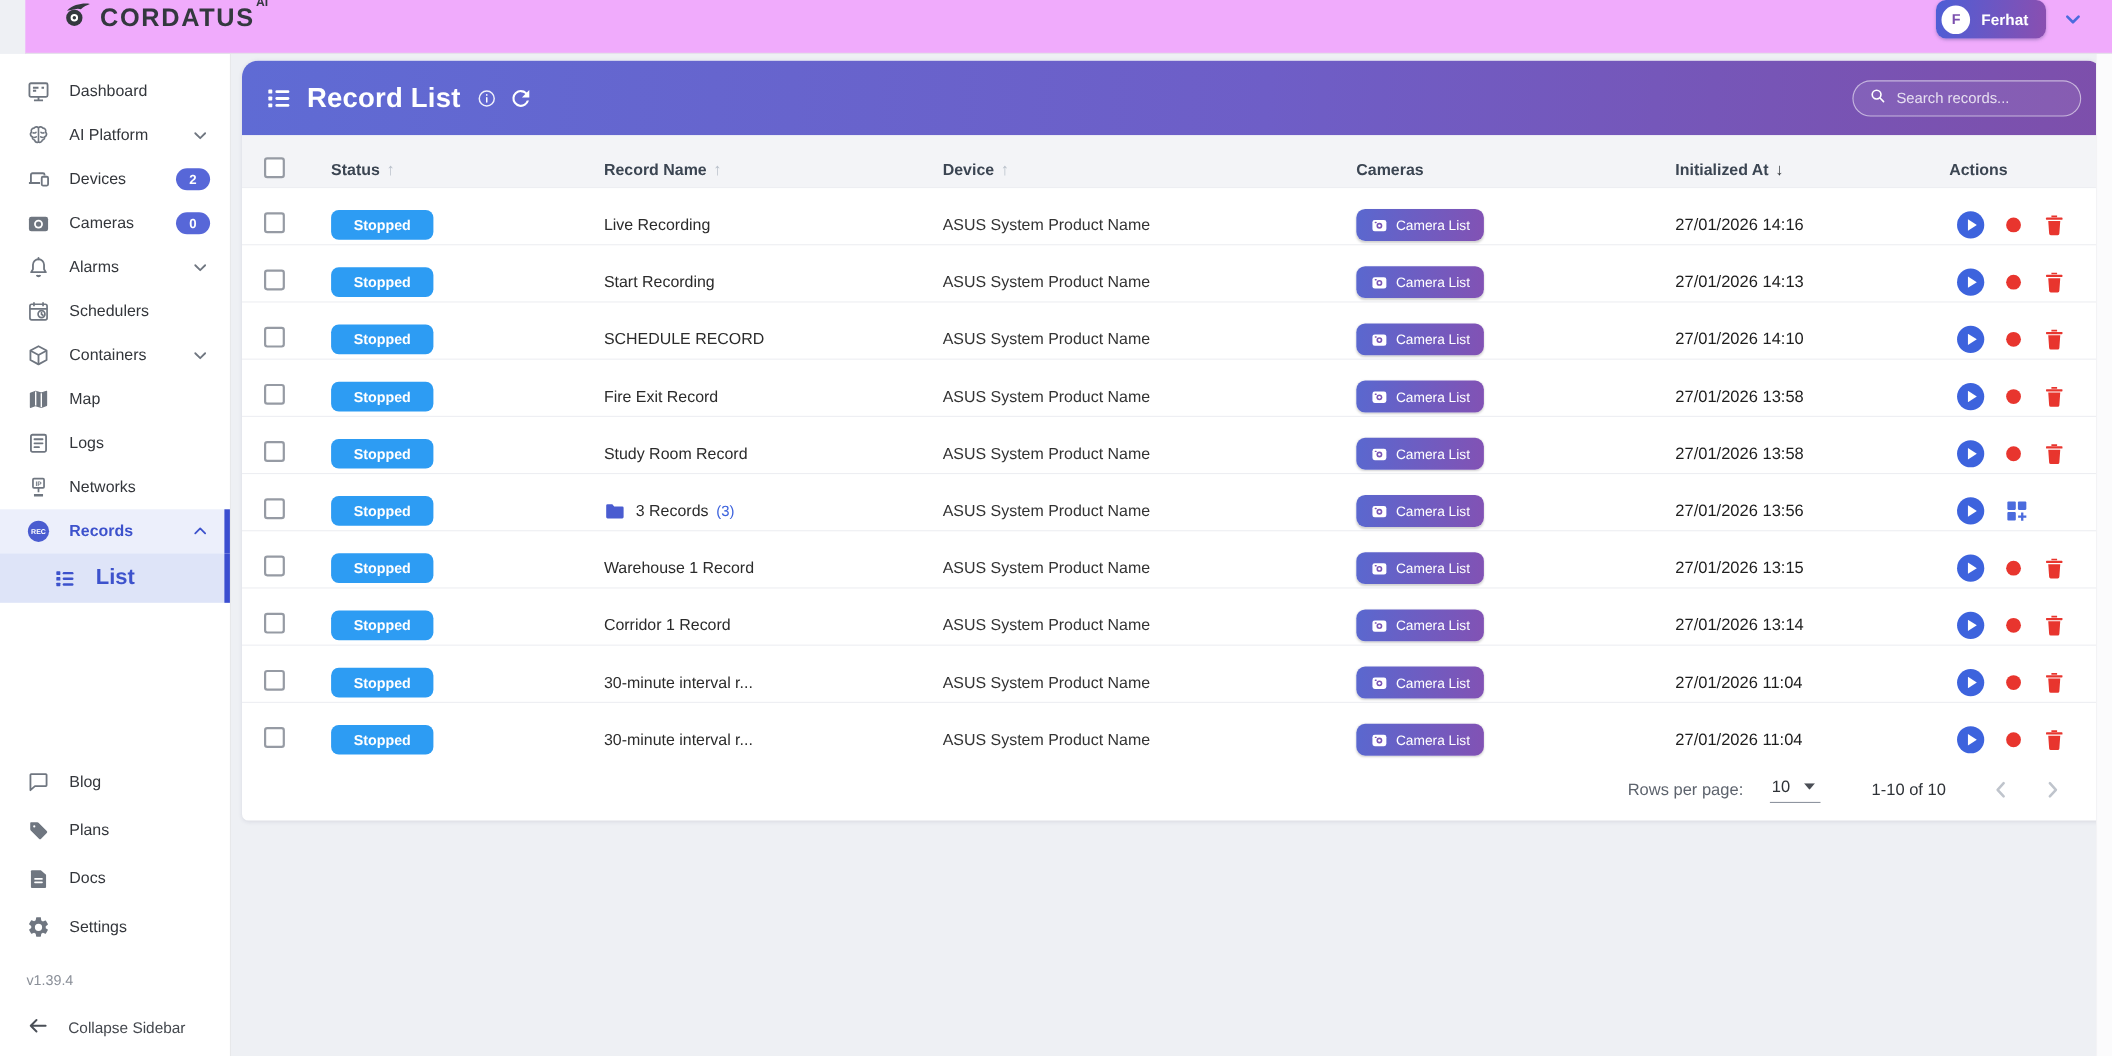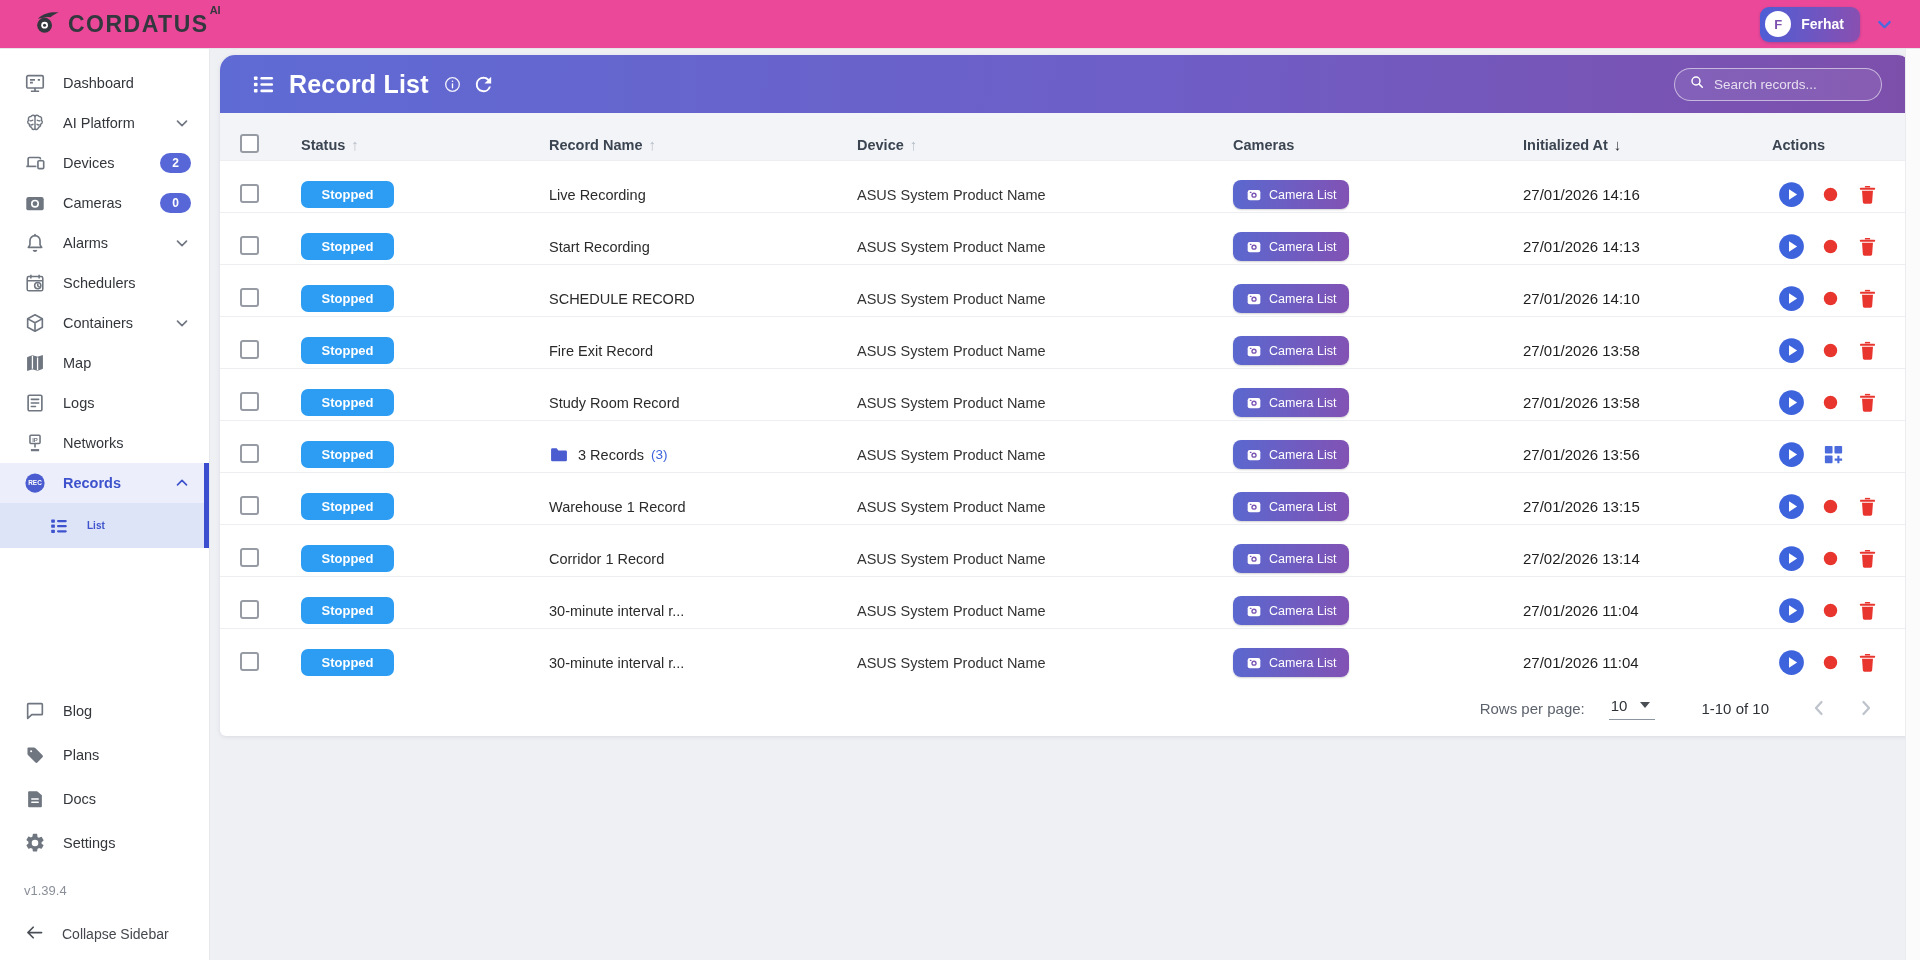--- a/index.html
+++ b/index.html
@@ -1,20 +1,20 @@
 <!DOCTYPE html>
 <html><head>
 <meta charset="utf-8">
 <style>
   * { margin:0; padding:0; box-sizing:border-box; }
   html,body { width:1920px; height:960px; overflow:hidden; background:#eef0f4;
     font-family:"Liberation Sans", sans-serif; }
   
-  .topbar { height:49px; background:#ec4899; border-bottom:1px solid #e4e6e9;
-    display:flex; align-items:center; padding:0 26px 0 34px; position:relative; z-index:5; }
+  .topbar { height:49px; background:#f0abfc; border-bottom:1px solid #e4e6e9;
+    display:flex; align-items:flex-start; padding:0 26px 0 34px; position:relative; z-index:5;margin-left:23px; }
   .brand { display:flex; align-items:center; gap:7px; }
   .brand-name { font-size:23px; font-weight:700; letter-spacing:1.5px; color:#33383e; }
   .brand-sup { font-size:11px; font-weight:700; color:#33383e; vertical-align:top;
     position:relative; top:-7px; left:1px; letter-spacing:0; }
   .user-area { margin-left:auto; display:flex; align-items:center; }
   .user-chip { display:flex; align-items:center; gap:10px; height:35px; border-radius:9px;
     background:linear-gradient(95deg,#4d5ed6,#8a4fb0); padding:0 16px 0 5px; border:none;
     cursor:pointer; box-shadow:0 1px 3px rgba(60,60,120,.35); }
   .avatar { width:26px; height:26px; border-radius:50%; background:#fff; color:#7b4fae;
     font-weight:700; font-size:13px; display:flex; align-items:center; justify-content:center; }
@@ -35,35 +35,35 @@
   .side-item.active { background:#eceffb; color:#3d52cc; }
   .side-item.active .side-label { color:#3d52cc; font-weight:700; }
   .side-item.active .chev { color:#3d52cc; }
   .side-item.active::after, .side-sub.active::after { content:''; position:absolute;
     right:0; top:0; bottom:0; width:5px; background:#3b4ed0; }
   .side-badge { margin-left:auto; min-width:31px; height:20px; border-radius:10px;
     background:#5767d8; color:#fff; font-size:12px; font-weight:700;
     display:flex; align-items:center; justify-content:center; padding:0 8px; }
   .side-sub { position:relative; display:flex; align-items:center; height:45px;
     padding-left:48px; cursor:pointer; color:#6f7680; }
-  .side-sub .side-label { margin-left:17px; font-size:10px; color:#33363b; }
+  .side-sub .side-label { margin-left:17px; font-size:20px; color:#33363b; }
   .side-sub .icon svg { width:22px; height:22px; display:block; }
   .side-sub.active { background:#dee4f8; color:#3d52cc; }
   .side-sub.active .side-label { color:#3d52cc; font-weight:700; }
   .side-spacer { flex:1; }
   .side-version { padding:18px 0 0 24px; font-size:13px; color:#8a8f98; }
   .side-collapse { margin:24px 0 14px 0; display:flex; align-items:center; gap:17px;
     padding-left:24px; font-size:14px; color:#44484e; cursor:pointer; }
   .side-collapse svg { width:21px; height:21px; }
   
   .main { flex:1; background:#eef0f4; padding:6px 8px 0 10px; min-width:0; }
   .card { background:#fff; border-radius:15px 15px 6px 6px; overflow:hidden;
     box-shadow:0 1px 4px rgba(40,40,80,.10); }
-  .card-head { height:58px; background:linear-gradient(93deg,#5f6bd4 0%,#6e5ec7 55%,#7d4fab 100%);
-    display:flex; align-items:center; padding:0 30px; }
+  .card-head { height:68px; background:linear-gradient(93deg,#5f6bd4 0%,#6e5ec7 55%,#7d4fab 100%);
+    display:flex; align-items:center; padding:0 20px; }
   .card-head .hicon svg { display:block; }
   .list-glyph svg { width:27px; height:27px; }
   .page-title { color:#fff; font-size:25px; font-weight:700; margin:0 4px 0 12px; letter-spacing:.2px; }
   .info-btn, .refresh-btn { background:none; border:none; cursor:pointer; line-height:0;
     margin-left:10px; }
   .info-btn svg { width:19px; height:19px; }
   .refresh-btn svg { width:23px; height:23px; }
   .search-wrap { margin-left:auto; display:flex; align-items:center; gap:9px;
     width:208px; height:33px; border:1.5px solid rgba(255,255,255,.55); border-radius:17px;
     background:rgba(255,255,255,.08); padding:0 14px; }
@@ -635,21 +635,21 @@
                 <span class="icon">
                   <svg viewBox="0 0 24 24">
                     <rect x="2.5" y="4.5" width="19" height="15.5" rx="3.2" fill="#fff"></rect>
                     <circle cx="12" cy="12.3" r="4" fill="#7a55b5"></circle>
                     <circle cx="12" cy="12.3" r="1.8" fill="#fff"></circle>
                     <rect x="5.5" y="7" width="3" height="2" rx="1" fill="#7a55b5"></rect>
                   </svg>
                 </span>
                 <span>Camera List</span>
               </button></div>
-            <div class="cell-date">27/02/2026 13:14</div>
+            <div class="cell-date">27/01/2026 13:14</div>
             <div class="cell-actions">
               <button class="act-btn play"><span class="icon"><svg viewBox="0 0 24 24">
                     <circle cx="12" cy="12" r="11" fill="#3d63dd"></circle>
                     <path d="M9.8 7.4v9.2l7.2-4.6z" fill="#fff"></path>
                   </svg></span></button>
               <button class="act-btn record"><span class="icon"><svg viewBox="0 0 24 24">
                     <circle cx="12" cy="12" r="9.5" fill="#e8352e"></circle>
                   </svg></span></button>
               <button class="act-btn delete"><span class="icon"><svg viewBox="0 0 24 24" fill="#e8352e">
                     <path d="M6.3 8.2h11.4l-.85 12a1.6 1.6 0 0 1-1.6 1.5H8.75a1.6 1.6 0 0 1-1.6-1.5z"></path>

